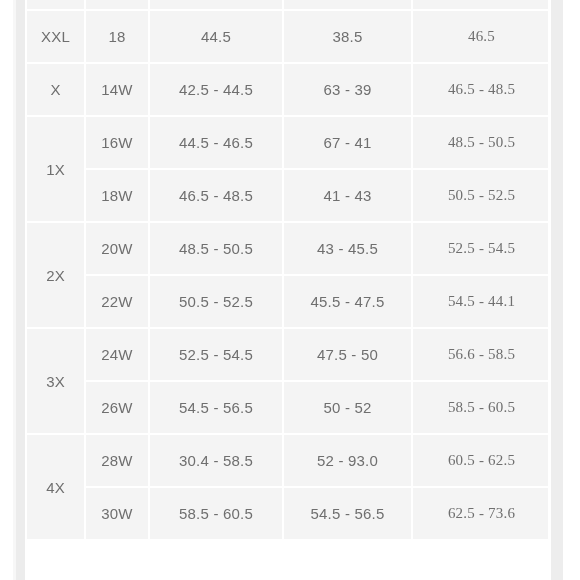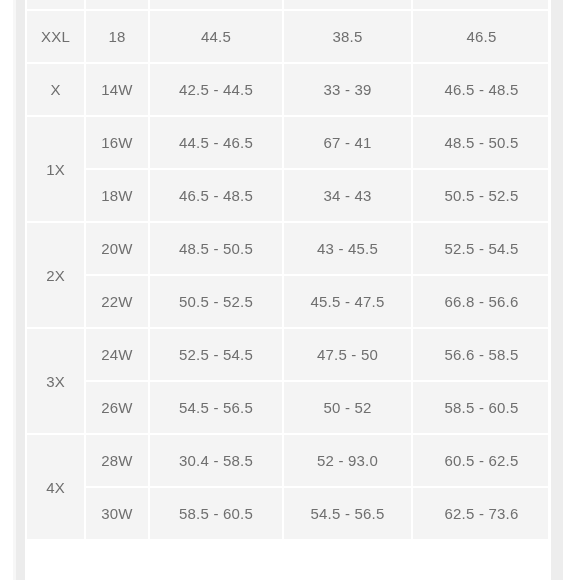--- a/index.html
+++ b/index.html
@@ -75,21 +75,21 @@
     vertical-align: middle;
     height: 51px;
     padding: 0;
     letter-spacing: 0.2px;
     white-space: nowrap;
   }
   td.c-size   { width: 57px; }
   td.c-num    { width: 62px; }
   td.c-bust   { width: 132px; }
   td.c-waist  { width: 127px; }
-  td.c-hip    { width: 137px; }
+  td.c-hip    { width: 137px; font-family: Liberation Serif, serif; }
 
   td.group-label {
     background: #f4f4f4;
   }
 </style>
 </head>
 <body>
 
 <div id="screen">
 
@@ -111,48 +111,48 @@
             <td class="c-size group-label">XXL</td>
             <td class="c-num">18</td>
             <td class="c-bust">44.5</td>
             <td class="c-waist">38.5</td>
             <td class="c-hip">46.5</td>
           </tr>
           <tr>
             <td class="c-size group-label">X</td>
             <td class="c-num">14W</td>
             <td class="c-bust">42.5 - 44.5</td>
-            <td class="c-waist">33 - 39</td>
+            <td class="c-waist">63 - 39</td>
             <td class="c-hip">46.5 - 48.5</td>
           </tr>
           <tr>
             <td class="c-size group-label" rowspan="2">1X</td>
             <td class="c-num">16W</td>
             <td class="c-bust">44.5 - 46.5</td>
             <td class="c-waist">67 - 41</td>
             <td class="c-hip">48.5 - 50.5</td>
           </tr>
           <tr>
             <td class="c-num">18W</td>
             <td class="c-bust">46.5 - 48.5</td>
-            <td class="c-waist">34 - 43</td>
+            <td class="c-waist">41 - 43</td>
             <td class="c-hip">50.5 - 52.5</td>
           </tr>
           <tr>
             <td class="c-size group-label" rowspan="2">2X</td>
             <td class="c-num">20W</td>
             <td class="c-bust">48.5 - 50.5</td>
             <td class="c-waist">43 - 45.5</td>
             <td class="c-hip">52.5 - 54.5</td>
           </tr>
           <tr>
             <td class="c-num">22W</td>
             <td class="c-bust">50.5 - 52.5</td>
             <td class="c-waist">45.5 - 47.5</td>
-            <td class="c-hip">66.8 - 56.6</td>
+            <td class="c-hip">54.5 - 44.1</td>
           </tr>
           <tr>
             <td class="c-size group-label" rowspan="2">3X</td>
             <td class="c-num">24W</td>
             <td class="c-bust">52.5 - 54.5</td>
             <td class="c-waist">47.5 - 50</td>
             <td class="c-hip">56.6 - 58.5</td>
           </tr>
           <tr>
             <td class="c-num">26W</td>

